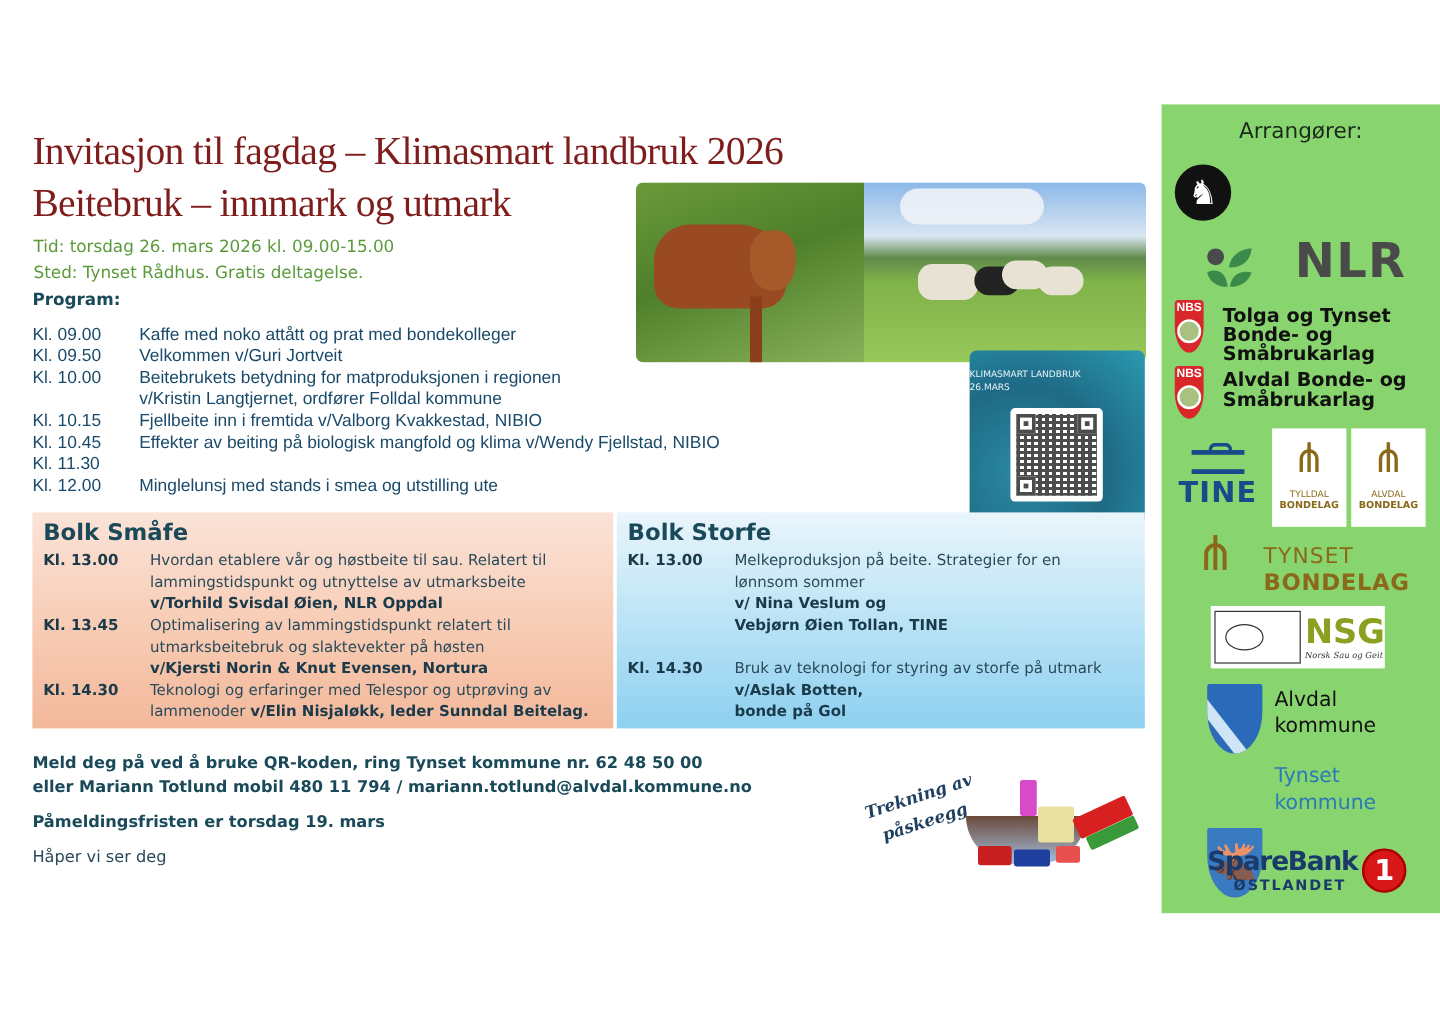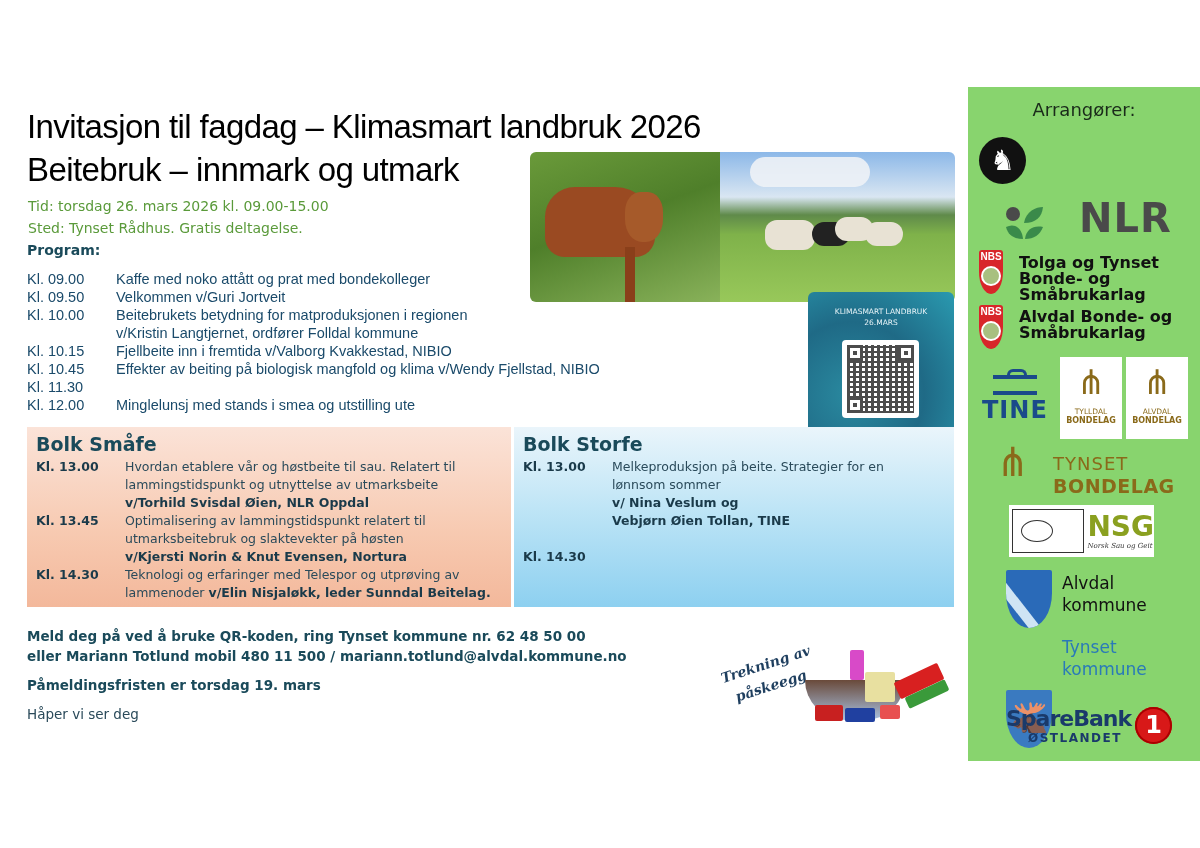--- a/index.html
+++ b/index.html
@@ -1,19 +1,19 @@
 <!DOCTYPE html>
 <html><head>
 <meta charset="utf-8">
 <style>
   * { box-sizing: border-box; margin: 0; padding: 0; }
   html, body { width: 1200px; height: 848px; background: #ffffff; overflow: hidden; }
   body { position: relative; font-family: "Liberation Sans", "DejaVu Sans", sans-serif; color: #1f3f4f; }
 
-  .title { position: absolute; left: 27px; color: #000000; font-size: 33px; line-height: 38px; font-family: Liberation Sans, sans-serif; font-weight: normal; letter-spacing: -0.6px; white-space: nowrap; }
+  .title { position: absolute; left: 27px; color: #7f1d1d; font-size: 33px; line-height: 38px; font-family: Liberation Serif, serif; font-weight: normal; letter-spacing: -0.6px; white-space: nowrap; }
   #title1 { top: 108px; }
   #title2 { top: 151px; }
 
   .meta { position: absolute; left: 28px; font-size: 14px; color: #5a9a3a; font-family: "DejaVu Sans", sans-serif; white-space: nowrap; }
   #tid { top: 198px; }
   #sted { top: 220px; }
   #prog-label { position: absolute; left: 27px; top: 242px; font-size: 14px; font-weight: bold; color: #1a4a5a; font-family: "DejaVu Sans", sans-serif; }
 
   .program { position: absolute; left: 27px; top: 270px; width: 700px; }
   .prow { display: flex; font-size: 14.5px; line-height: 18px; color: #1a4a6a; font-family: "Liberation Sans", sans-serif; }
@@ -26,21 +26,21 @@
   .photo .cow .body { position: absolute; left: 15px; top: 35px; width: 110px; height: 70px; background: #9a4a22; border-radius: 30px 40px 20px 20px; }
   .photo .cow .head { position: absolute; left: 95px; top: 40px; width: 38px; height: 50px; background: #a65a2a; border-radius: 40% 40% 45% 45%; }
   .photo .cow .leg { position: absolute; left: 95px; top: 95px; width: 10px; height: 55px; background: #8a3f1a; }
   .photo .field { flex: 1; position: relative; background: linear-gradient(180deg,#8cb8e8 0%,#d9e6f2 30%,#5f8a4a 42%,#7fb24a 55%,#98c85a 100%); }
   .photo .field .cloud { position: absolute; top: 5px; left: 30px; width: 120px; height: 30px; background: #eef2f6; border-radius: 20px; opacity: .9; }
   .sheep { position: absolute; width: 38px; height: 24px; background: #e8e2d4; border-radius: 12px; }
   .sheep.black { background: #222; }
 
   
   .qr-card { position: absolute; left: 808px; top: 292px; width: 146px; height: 146px; border-radius: 6px; background: radial-gradient(circle at 30% 70%, #2a8aa0 0%, #1f6a86 50%, #2a9ab0 100%); }
-  .qr-card .qr-title { position: absolute; top: 14px; left: 0; width: 100%; text-align: center; color: #e8f4f8; font-size: 7.5px; line-height: 11px; font-family: "DejaVu Sans", sans-serif; }
+  .qr-card .qr-title { position: absolute; top: 14px; left: 0; width: 100%; text-align: left; color: #e8f4f8; font-size: 7.5px; line-height: 11px; font-family: "DejaVu Sans", sans-serif; }
   .qr-box { position: absolute; left: 34px; top: 48px; width: 77px; height: 78px; background: #fff; border-radius: 4px; padding: 5px; }
   .qr-grid { width: 100%; height: 100%; background:
       repeating-linear-gradient(90deg, #111 0 3px, transparent 3px 6px),
       repeating-linear-gradient(0deg, #111 0 2px, transparent 2px 5px);
       opacity: .75; position: relative; }
   .qr-finder { position: absolute; width: 16px; height: 16px; border: 3px solid #111; background: #fff; }
   .qr-finder::after { content: ""; position: absolute; left: 3px; top: 3px; width: 4px; height: 4px; background: #111; }
 
   
   .bolk { position: absolute; top: 427px; height: 180px; padding: 4px 10px 0 9px; }
@@ -218,25 +218,30 @@
     <span class="time">Kl. 13.00</span>
     <span class="text">
       <span class="line">Melkeproduksjon på beite. Strategier for en</span>
       <span class="line">lønnsom sommer</span>
       <span class="line speaker">v/ Nina Veslum og</span>
       <span class="line speaker">Vebjørn Øien Tollan, TINE</span>
     </span>
   </div>
   <div class="srow gap">
     <span class="time">Kl. 14.30</span>
+    <span class="text">
+      <span class="line">Bruk av teknologi for styring av storfe på utmark</span>
+      <span class="line speaker">v/Aslak Botten,</span>
+      <span class="line speaker">bonde på Gol</span>
+    </span>
   </div>
 </div>
 
 <div class="bottom" id="meld1">Meld deg på ved å bruke QR-koden, ring Tynset kommune nr. 62 48 50 00</div>
-<div class="bottom" id="meld2">eller Mariann Totlund mobil 480 11 500 / mariann.totlund@alvdal.kommune.no</div>
+<div class="bottom" id="meld2">eller Mariann Totlund mobil 480 11 794 / mariann.totlund@alvdal.kommune.no</div>
 <div class="bottom" id="frist">Påmeldingsfristen er torsdag 19. mars</div>
 <div class="bottom" id="haper">Håper vi ser deg</div>
 
 <div class="egg-text">
   <span>Trekning av</span>
   <span>påskeegg</span>
 </div>
 <div class="egg-art">
   <div class="egg-bowl"></div>
   <div class="candy" style="left:50px;top:0;width:14px;height:30px;background:#d84ac8;"></div>

